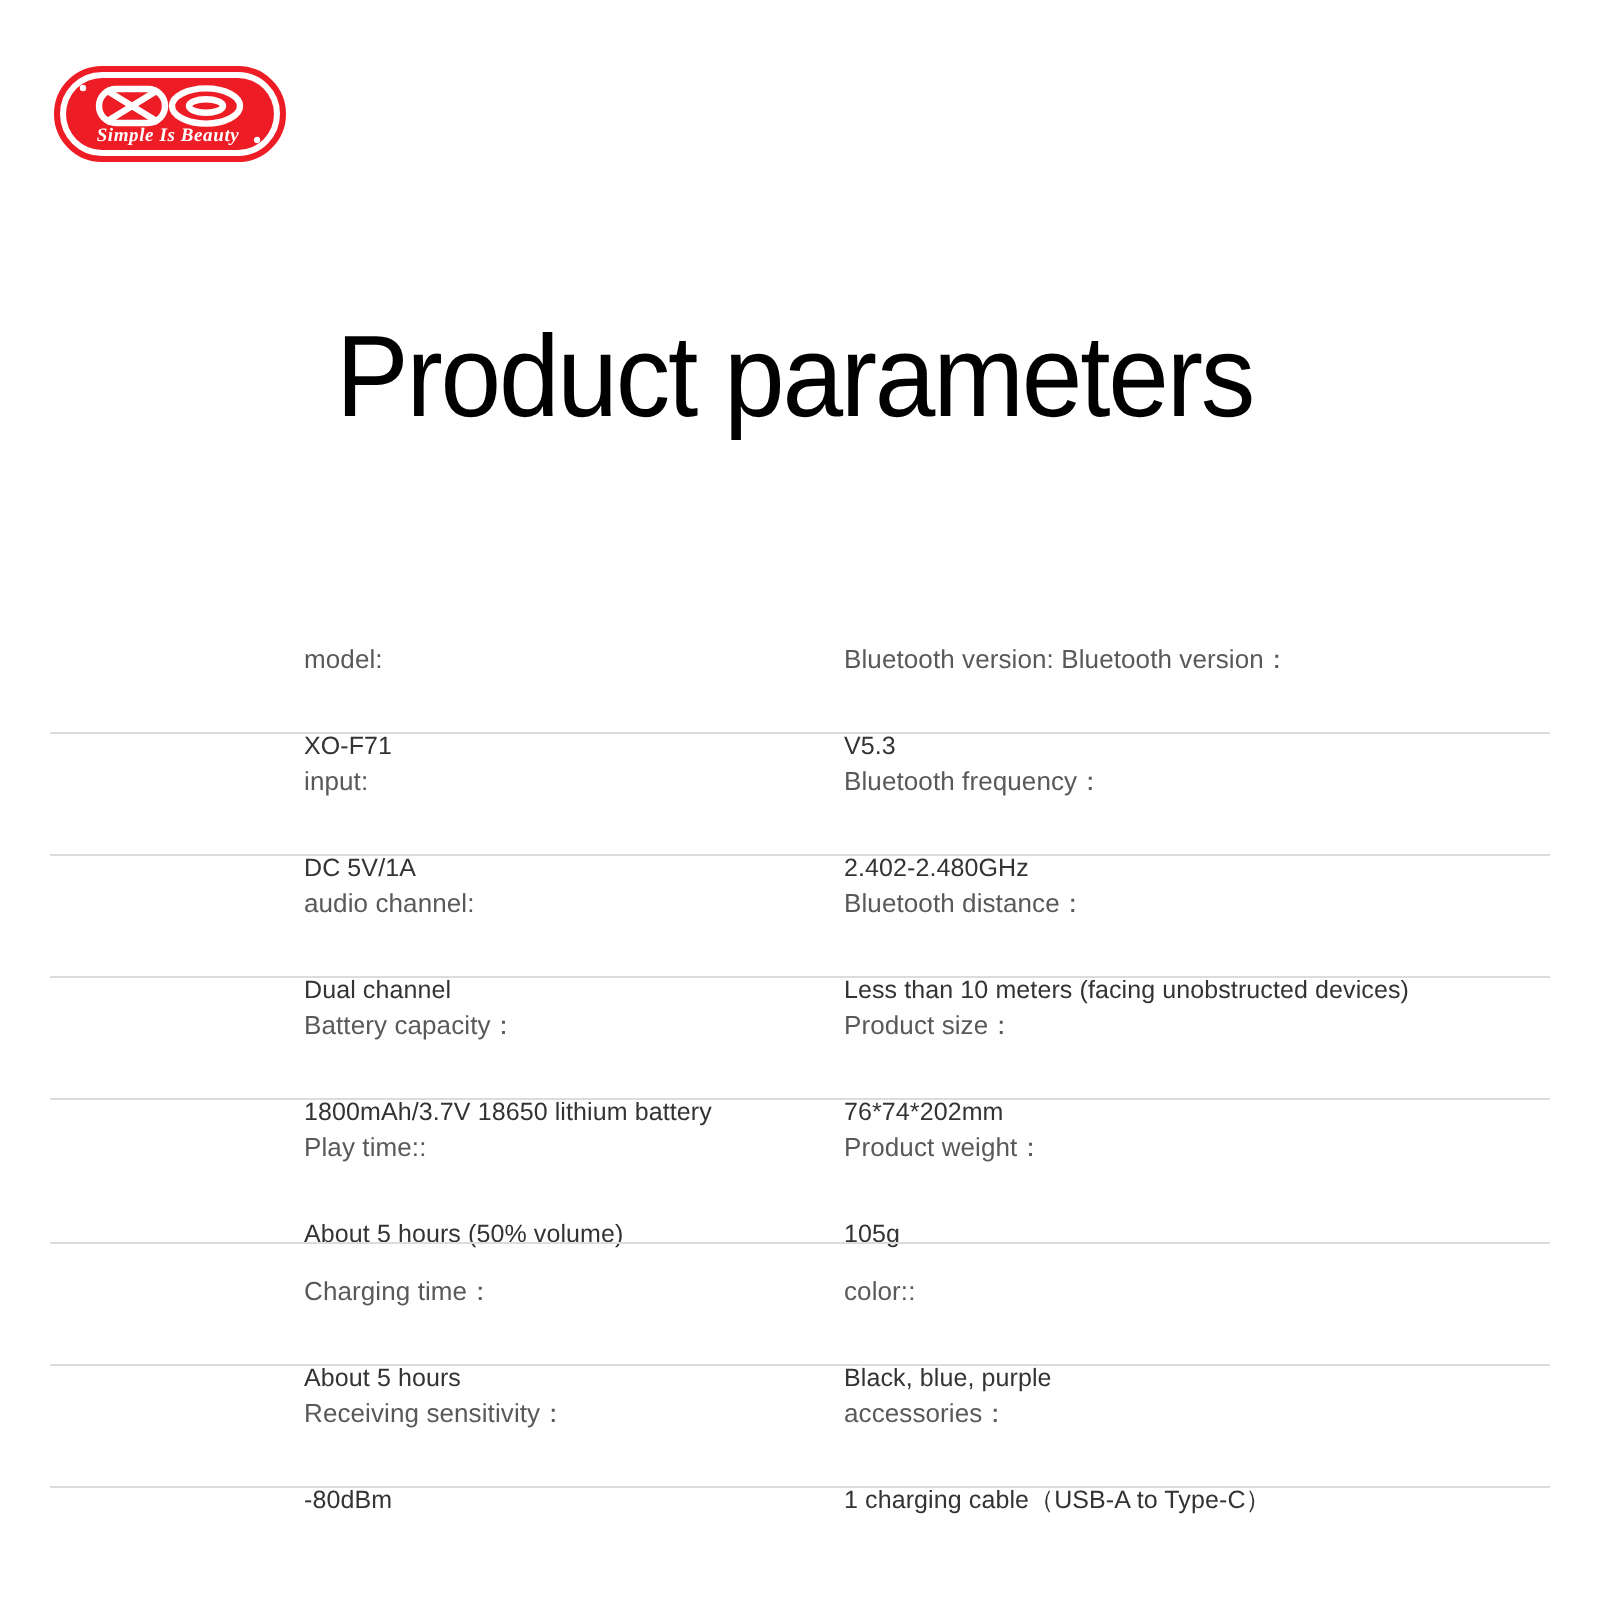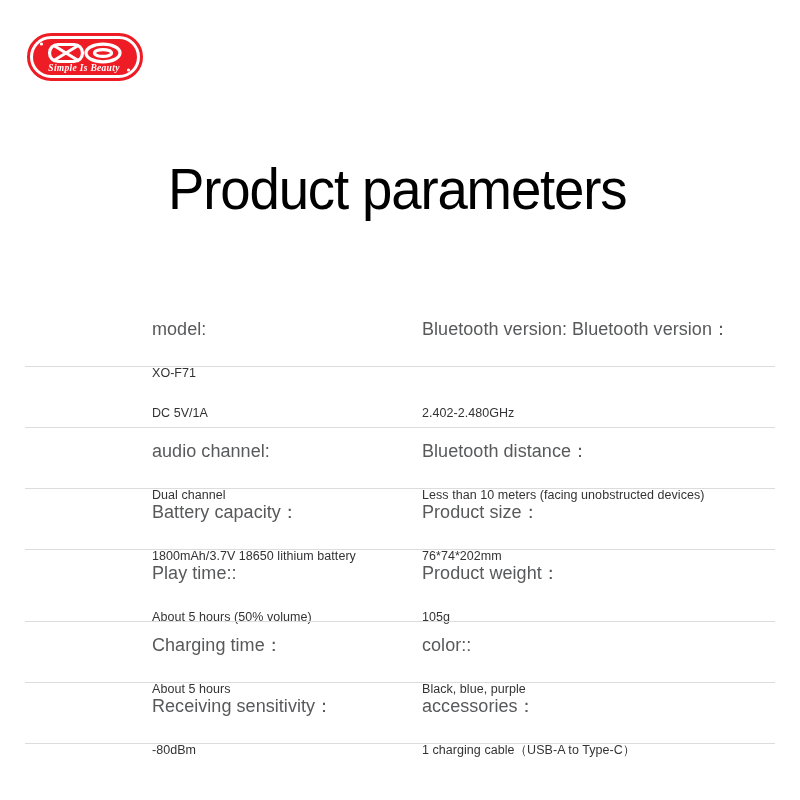--- a/index.html
+++ b/index.html
@@ -63,21 +63,21 @@
     height: 1px;
     background: #dcdcdc;
   }
   .spec-cell {
     position: absolute;
     top: 13px;
   }
   .spec-cell.left  { left: 152px;  width: 290px; }
   .spec-cell.right { left: 422px;  width: 330px; }
   .spec-label {
-    font-size: 18px;
+    font-size: 13px;
     line-height: 21px;
     color: #58595b;
     white-space: nowrap;
     letter-spacing: 0.05px;
   }
   .spec-value {
     font-size: 12.5px;
     line-height: 21px;
     color: #333335;
     white-space: nowrap;
@@ -108,29 +108,32 @@
 
 <div id="spec-table">
 
   <div class="spec-row">
     <div class="spec-cell left">
       <div class="spec-label">model:</div>
       <div class="spec-value">XO-F71</div>
     </div>
     <div class="spec-cell right">
       <div class="spec-label">Bluetooth version: Bluetooth version：</div>
+      <div class="spec-value">V5.3</div>
     </div>
     <div class="rule"></div>
   </div>
 
   <div class="spec-row">
     <div class="spec-cell left">
+      <div class="spec-label">input:</div>
       <div class="spec-value">DC 5V/1A</div>
     </div>
     <div class="spec-cell right">
+      <div class="spec-label">Bluetooth frequency：</div>
       <div class="spec-value">2.402-2.480GHz</div>
     </div>
     <div class="rule"></div>
   </div>
 
   <div class="spec-row">
     <div class="spec-cell left">
       <div class="spec-label">audio channel:</div>
       <div class="spec-value">Dual channel</div>
     </div>

